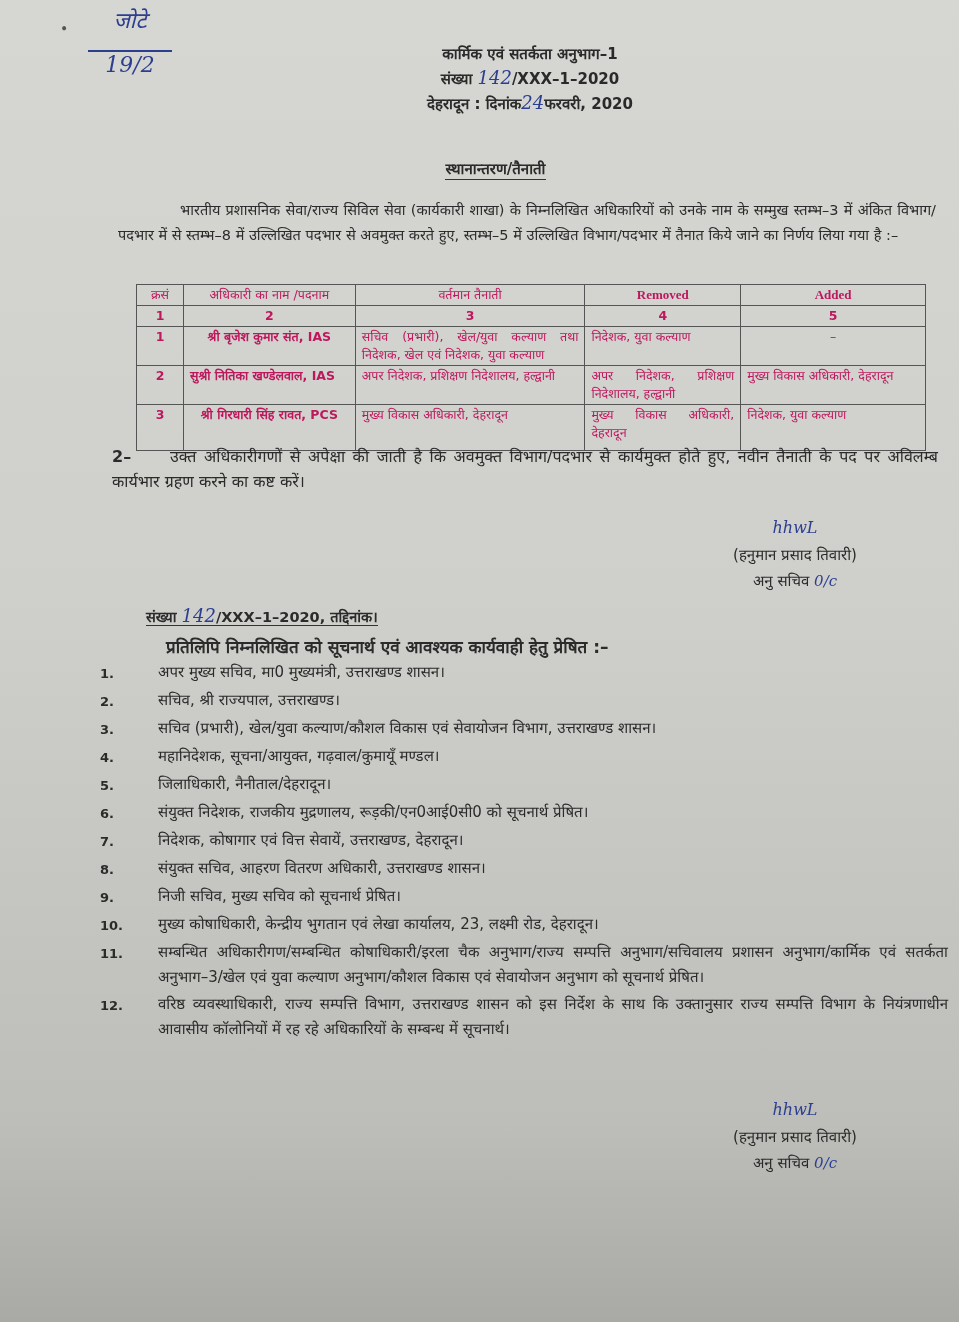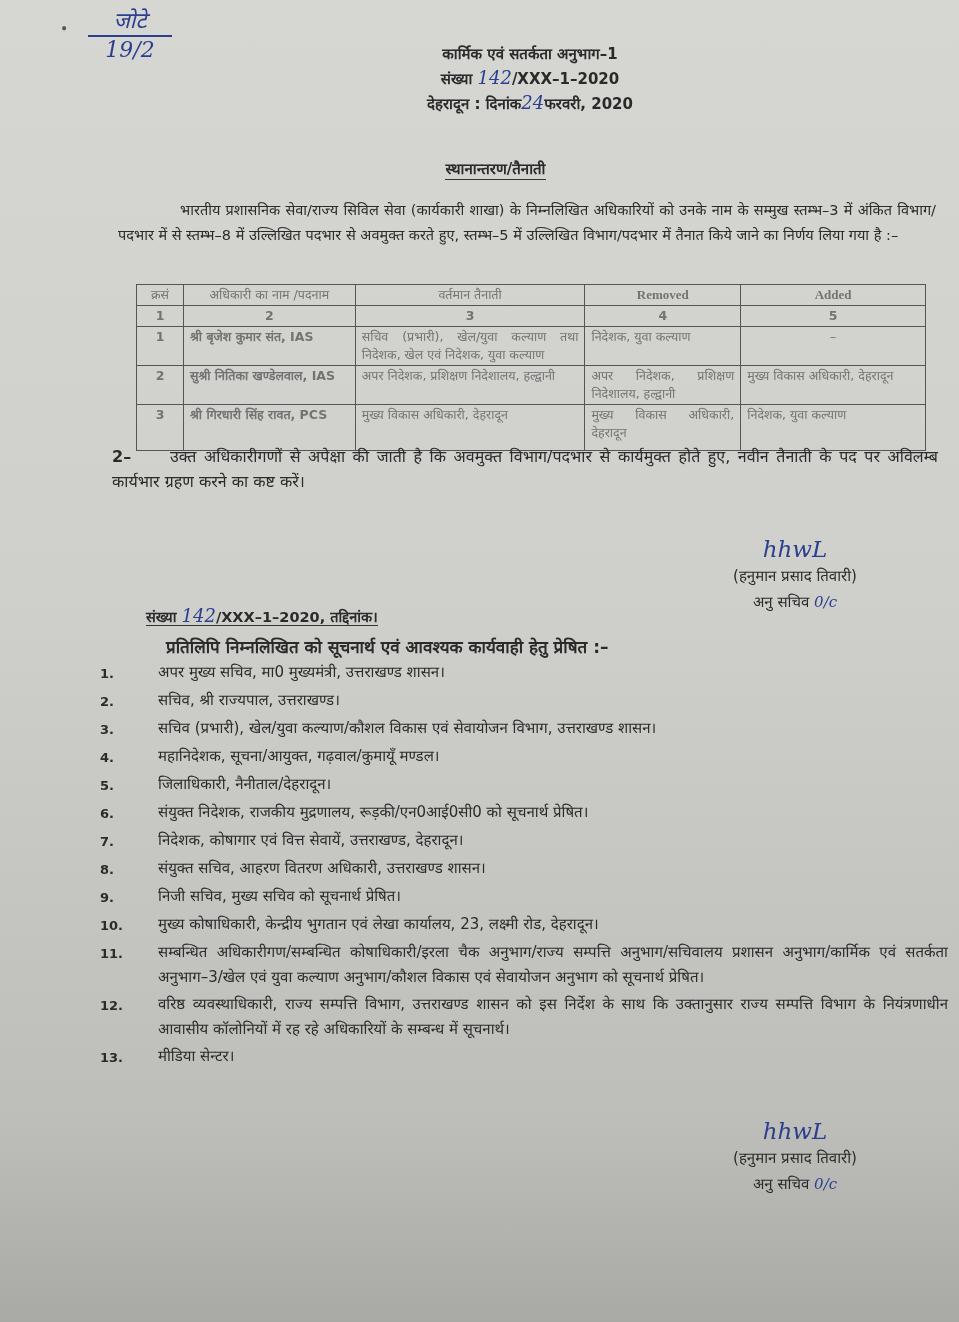--- a/index.html
+++ b/index.html
@@ -8,53 +8,53 @@
     background: linear-gradient(180deg, #d6d6d3 0%, #cfcfcc 45%, #bdbdba 85%, #a9aaa6 100%);
     font-family: "DejaVu Sans", sans-serif;
     color:#2b2b2b;
     position:relative;
   }
   .hand { color:#2c3f8f; font-family:"DejaVu Serif", serif; font-style:italic; }
   .note {
     position:absolute; left:88px; top:8px; width:84px; text-align:center;
     font-size:22px; line-height:26px;
   }
-  .note .top { border-bottom:2px solid #2c3f8f; padding-bottom:1px; }
+  .note .top { border-bottom:2px solid #2c3f8f; padding-bottom:16px; }
   .note .dot { position:absolute; left:-28px; top:8px; font-size:14px; color:#555; font-style:normal; }
   .header {
     position:absolute; left:370px; top:42px; width:320px; text-align:center;
     font-size:15px; line-height:24px; font-weight:bold; color:#2a2a2a;
   }
   .header .hand { font-size:18px; font-weight:normal; }
   .subject {
     position:absolute; left:16px; width:959px; top:158px; text-align:center;
     font-size:15px; font-weight:bold;
   }
   .subject span { border-bottom:1.5px solid #333; padding-bottom:1px; }
   .para {
     position:absolute; left:118px; width:818px; font-size:14.5px; line-height:25px;
     text-align:justify; text-indent:62px;
   }
   table.tx {
     position:absolute; left:136px; top:284px; width:790px; border-collapse:collapse;
-    font-size:12.5px; color:#737373;
+    font-size:12.5px; color:#be185d;
   }
   table.tx td, table.tx th {
     border:1.2px solid #555; padding:1px 6px; vertical-align:top; line-height:18px;
   }
   table.tx th { font-weight:normal; text-align:center; font-size:12.5px; }
   table.tx th.en { font-family:"Liberation Serif", serif; font-weight:bold; font-size:13px; }
   table.tx tr.num td { text-align:center; font-weight:bold; }
   table.tx td.c { text-align:center; font-weight:bold; }
-  table.tx td.n { font-weight:bold; }
+  table.tx td.n { font-weight:bold;text-align:center; }
   table.tx td.j { text-align:justify; }
   .para2 { position:absolute; left:112px; top:444px; width:826px; font-size:16px; line-height:25px; text-align:justify; }
   .para2 .lbl { font-weight:bold; display:inline-block; width:58px; }
   .sig { position:absolute; text-align:center; font-size:15px; line-height:26px; }
-  .sig .scrawl { font-size:23px; line-height:20px; height:24px;margin-top:21px; }
+  .sig .scrawl { font-size:16px; line-height:20px; height:24px; }
   .ref { position:absolute; left:106px; top:605px; font-size:14.5px; font-weight:bold;margin-left:40px; }
   .ref .u { border-bottom:1.5px solid #333; }
   .ref .hand { font-size:18px; font-weight:normal; }
   .copyhead { position:absolute; left:166px; top:635px; font-size:17px; font-weight:bold; }
   .list { position:absolute; left:100px; top:660px; width:848px; }
   .li { display:flex; font-size:15px; line-height:25px; margin-bottom:2px; }
   .li .no { width:58px; flex:none; font-weight:bold; font-size:13px; padding-top:1px; }
   .li .tx { flex:1; text-align:justify; }
 </style>
 </head>
@@ -188,23 +188,19 @@
       <span class="tx">मुख्य कोषाधिकारी, केन्द्रीय भुगतान एवं लेखा कार्यालय, 23, लक्ष्मी रोड, देहरादून।</span>
     </div>
   <div class="li">
       <span class="no">11.</span>
       <span class="tx">सम्बन्धित अधिकारीगण/सम्बन्धित कोषाधिकारी/इरला चैक अनुभाग/राज्य सम्पत्ति अनुभाग/सचिवालय प्रशासन अनुभाग/कार्मिक एवं सतर्कता अनुभाग–3/खेल एवं युवा कल्याण अनुभाग/कौशल विकास एवं सेवायोजन अनुभाग को सूचनार्थ प्रेषित।</span>
     </div>
   <div class="li">
       <span class="no">12.</span>
       <span class="tx">वरिष्ठ व्यवस्थाधिकारी, राज्य सम्पत्ति विभाग, उत्तराखण्ड शासन को इस निर्देश के साथ कि उक्तानुसार राज्य सम्पत्ति विभाग के नियंत्रणाधीन आवासीय कॉलोनियों में रह रहे अधिकारियों के सम्बन्ध में सूचनार्थ।</span>
     </div>
-  <div class="li">
-      <span class="no">13.</span>
-      <span class="tx">मीडिया सेन्टर।</span>
-    </div>
 </div>
 
 <div class="sig" style="left:700px; top:1100px; width:190px;">
   <div class="scrawl hand">hhwL</div>
   <div>(हनुमान प्रसाद तिवारी)</div>
   <div><span>अनु सचिव</span> <span class="hand">0/c</span></div>
 </div>
 
 </body></html>

